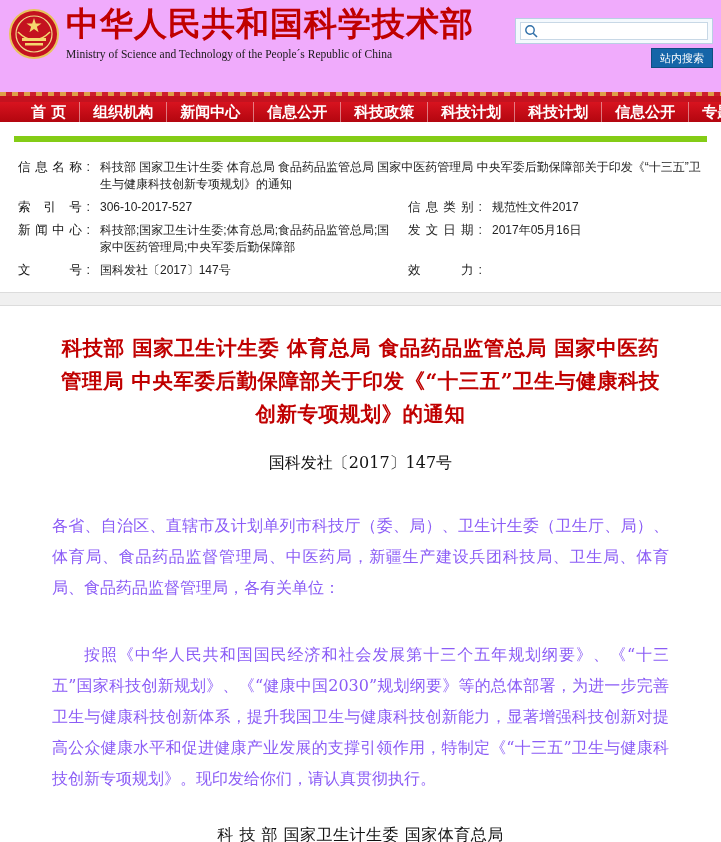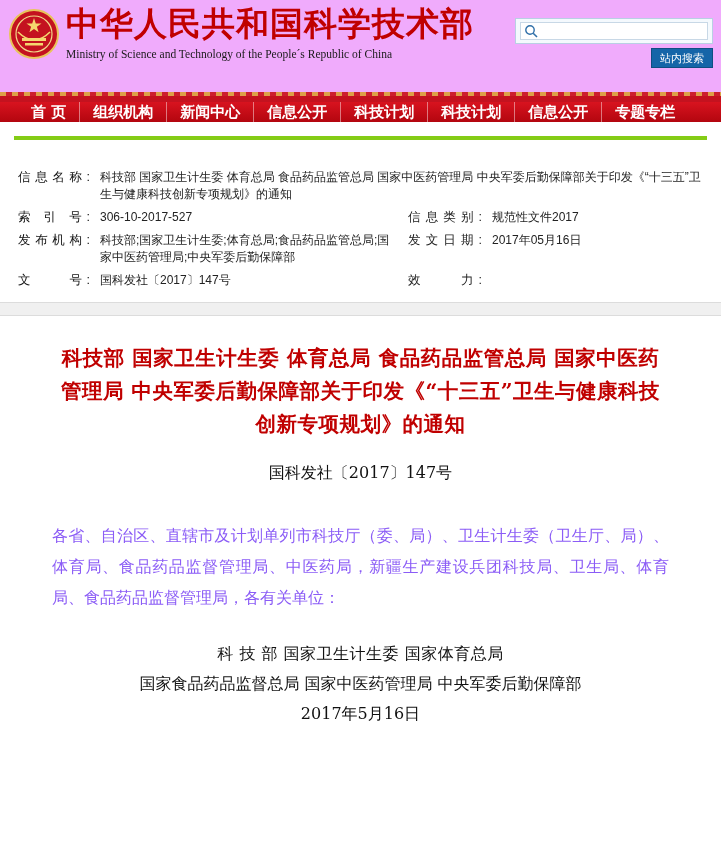--- a/index.html
+++ b/index.html
@@ -136,22 +136,22 @@
     line-height: 32px;
     cursor: pointer;
     white-space: nowrap;
     border-right: 1px solid rgba(255,255,255,0.45);
   }
   .nav-item:last-child { border-right: 0; }
 
   
   .info-wrap {
     margin: 14px 14px 0 14px;
-    border-top: 4px solid #84cc16;
-    padding-top: 16px;
+    border-top: 6px solid #84cc16;
+    padding-top: 4px;
   }
   .info-table {
     width: 100%;
     border-collapse: collapse;
     font-size: 12px;
     color: #222;
     margin-top: 10px;
   }
   .info-table td {
     padding: 3px 4px;
@@ -261,41 +261,42 @@
   <button class="search-btn">站内搜索</button>
 </div>
 
 <div class="ribbon-wrap"></div>
 
 <div class="nav">
   <div class="nav-item">首 页</div>
   <div class="nav-item">组织机构</div>
   <div class="nav-item">新闻中心</div>
   <div class="nav-item">信息公开</div>
+  <div class="nav-item">科技政策</div>
   <div class="nav-item">科技计划</div>
   <div class="nav-item">科技计划</div>
   <div class="nav-item">信息公开</div>
   <div class="nav-item">专题专栏</div>
 </div>
 
 <div class="info-wrap">
   <table class="info-table">
     <tbody>
         <tr>
       <td class="lbl">信息名称:</td>
       <td class="val" colspan="3">科技部 国家卫生计生委  体育总局  食品药品监管总局  国家中医药管理局  中央军委后勤保障部关于印发《“十三五”卫生与健康科技创新专项规划》的通知</td>
     </tr>
     <tr>
       <td class="lbl">索 引 号:</td>
       <td class="val val-wide">306-10-2017-527</td>
       <td class="lbl2">信息类别:</td>
       <td class="val">规范性文件2017</td>
     </tr>
     <tr>
-      <td class="lbl">发布机构:</td>
+      <td class="lbl">新闻中心:</td>
       <td class="val val-wide">科技部;国家卫生计生委;体育总局;食品药品监管总局;国家中医药管理局;中央军委后勤保障部</td>
       <td class="lbl2">发文日期:</td>
       <td class="val">2017年05月16日</td>
     </tr>
     <tr>
       <td class="lbl">文　　号:</td>
       <td class="val val-wide">国科发社〔2017〕147号</td>
       <td class="lbl2">效　　力:</td>
       <td class="val"></td>
     </tr>
@@ -303,19 +304,20 @@
     </table>
 </div>
 
 <div class="band"></div>
 
 <div class="doc">
   <div class="doc-title">科技部  国家卫生计生委  体育总局  食品药品监管总局  国家中医药管理局  中央军委后勤保障部关于印发《“十三五”卫生与健康科技创新专项规划》的通知</div>
   <div class="doc-number">国科发社〔2017〕147号</div>
 
   <div class="doc-p">各省、自治区、直辖市及计划单列市科技厅（委、局）、卫生计生委（卫生厅、局）、体育局、食品药品监督管理局、中医药局，新疆生产建设兵团科技局、卫生局、体育局、食品药品监督管理局，各有关单位：</div>
+  <div class="doc-p indent">按照《中华人民共和国国民经济和社会发展第十三个五年规划纲要》、《“十三五”国家科技创新规划》、《“健康中国2030”规划纲要》等的总体部署，为进一步完善卫生与健康科技创新体系，提升我国卫生与健康科技创新能力，显著增强科技创新对提高公众健康水平和促进健康产业发展的支撑引领作用，特制定《“十三五”卫生与健康科技创新专项规划》。现印发给你们，请认真贯彻执行。</div>
 
   <div class="sign">
     <div class="line1">科 技 部   国家卫生计生委   国家体育总局</div>
     <div>国家食品药品监督总局  国家中医药管理局  中央军委后勤保障部</div>
     <div>2017年5月16日</div>
   </div>
 </div>
 
 </body></html>

